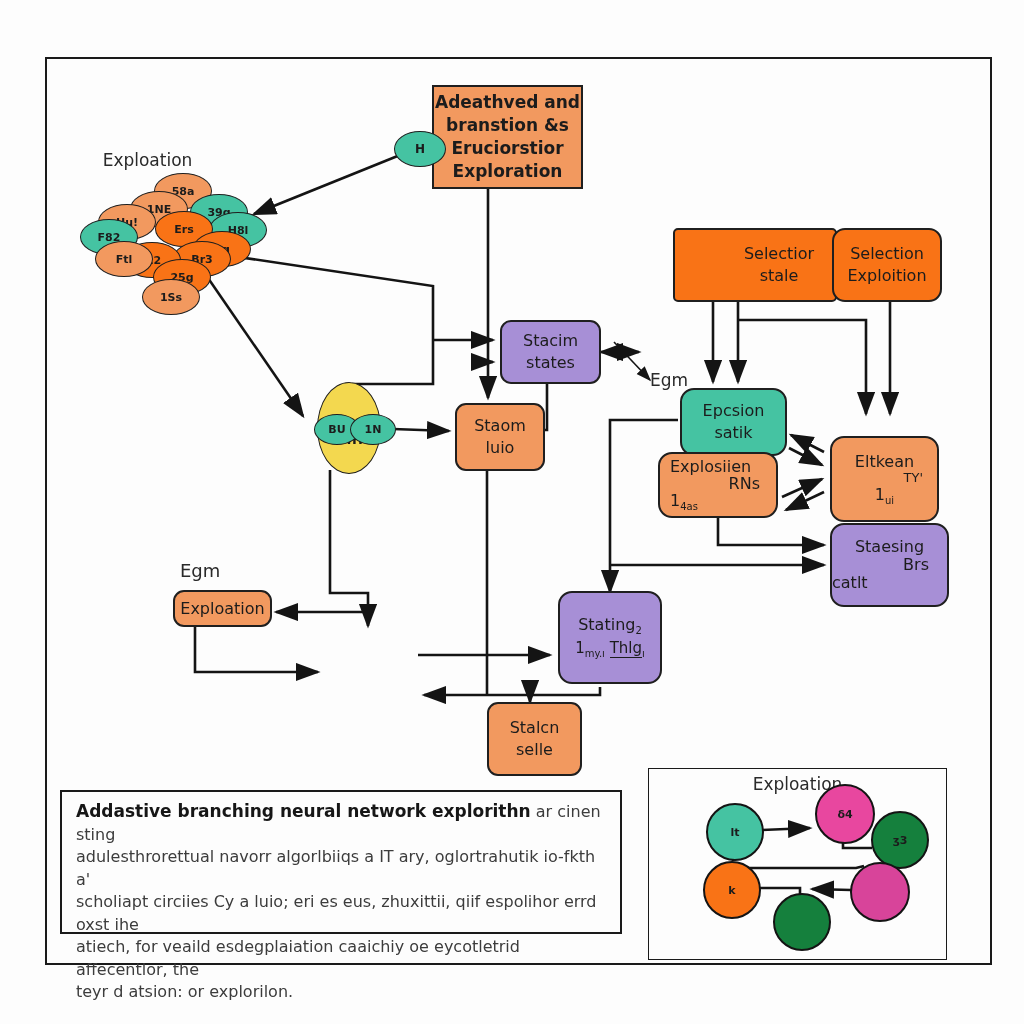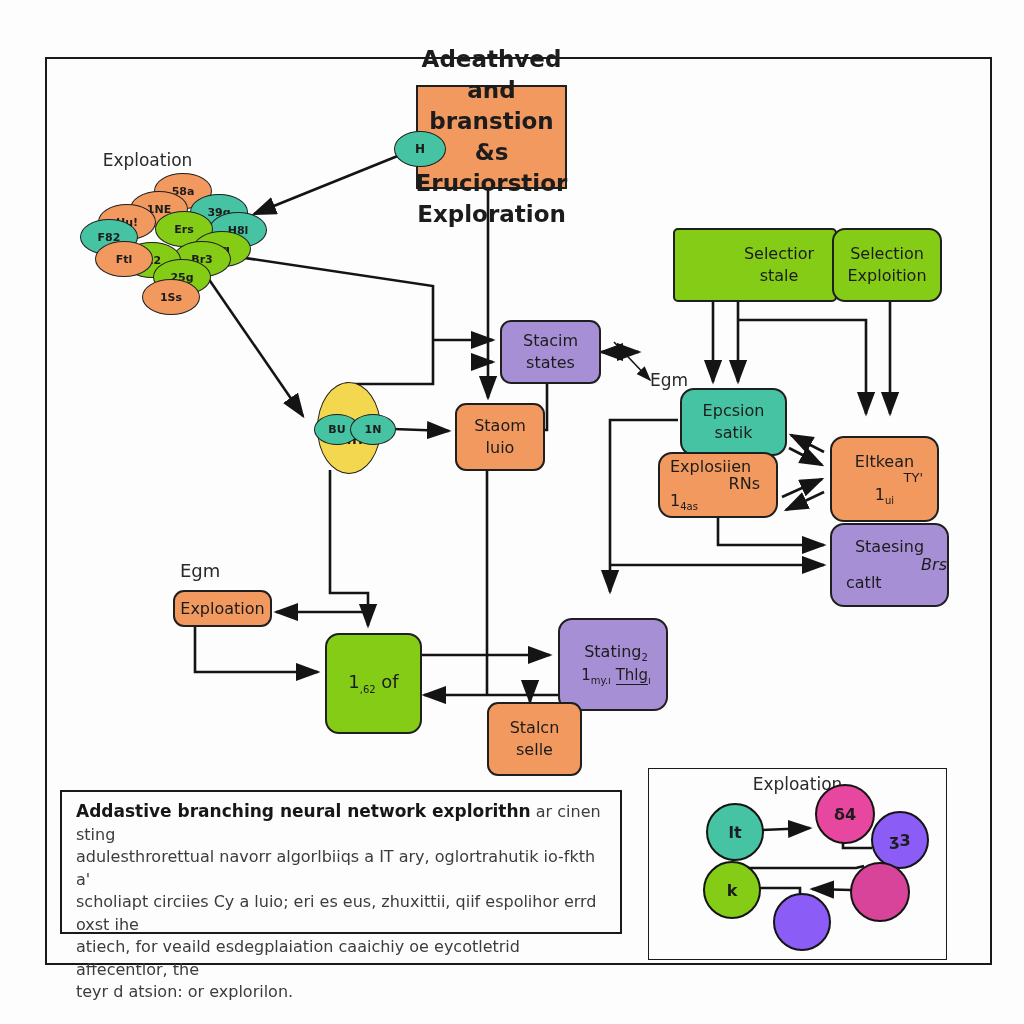--- a/index.html
+++ b/index.html
@@ -5,33 +5,33 @@
   html,body{margin:0;padding:0;background:#fff;}
   #canvas{position:relative;width:1024px;height:1024px;background:#fdfdfd;overflow:hidden;
           font-family:"DejaVu Sans",sans-serif;color:#1c1c1c;}
   .frame{position:absolute;border:2.5px solid #1a1a1a;background:transparent;}
   #arrows{position:absolute;left:0;top:0;width:1024px;height:1024px;z-index:1;pointer-events:none;}
   .box{position:absolute;z-index:2;border:2px solid #1f1f1f;display:flex;flex-direction:column;
        align-items:center;justify-content:center;text-align:center;line-height:1.35;font-size:16px;}
   .rounded{border-radius:11px;}
   .biground{border-radius:14px;}
   .c-orange{background:#f2995f;}
-  .c-purple{background:#84cc16;}
+  .c-purple{background:#f97316;}
   .c-purple2{background:#a78fd6;}
   .c-teal{background:#45c3a2;}
   .c-yellow{background:#f3d84f;}
   .c-pink{background:#e8479f;}
   .c-magenta{background:#d8449a;}
-  .c-yellow2{background:#8b5cf6;}
+  .c-yellow2{background:#15803d;}
   .ellipse{position:absolute;z-index:3;border:1.7px solid #1f1f1f;border-radius:50%;
            display:flex;align-items:center;justify-content:center;font-size:11px;font-weight:bold;}
   .node{width:56px;height:34px;}
   .lbl{position:absolute;z-index:2;font-size:17px;color:#2a2a2a;}
   .circle{position:absolute;z-index:3;border:2px solid #141414;border-radius:50%;
-          display:flex;align-items:center;justify-content:center;font-size:16px;font-weight:bold;}
+          display:flex;align-items:center;justify-content:center;font-size:11px;font-weight:bold;}
   sub{font-size:10px;}
   .caption{position:absolute;z-index:2;font-size:16px;line-height:22.5px;color:#3c3c3c;}
   .caption b{color:#161616;font-size:17px;}
   .underl{border-bottom:1.5px solid #1c1c1c;}
   .smallsub{font-size:10px;vertical-align:sub;}
 </style>
 </head>
 <body>
 
 <div id="canvas">
@@ -106,21 +106,21 @@
   <div class="ellipse node c-teal" style="left:209px;top:212px;">H8l</div>
   <div class="ellipse node c-teal" style="left:80px;top:219px;">F82</div>
   <div class="ellipse node c-purple" style="left:155px;top:211px;">Ers</div>
   <div class="ellipse node c-purple" style="left:193px;top:231px;">1g</div>
   <div class="ellipse node c-purple" style="left:173px;top:241px;">Br3</div>
   <div class="ellipse node c-purple" style="left:123px;top:242px;">Jc2</div>
   <div class="ellipse node c-orange" style="left:95px;top:241px;">Ftl</div>
   <div class="ellipse node c-purple" style="left:153px;top:259px;">25g</div>
   <div class="ellipse node c-orange" style="left:142px;top:279px;">1Ss</div>
 
-  <div class="box c-orange" style="left:416px;top:85px;width:147px;height:100px;font-size:23px;font-weight:bold;">
+  <div class="box c-orange" style="left:432px;top:85px;width:147px;height:100px;font-size:17px;font-weight:bold;">
     <span>Adeathved and</span>
     <span>branstion &amp;s</span>
     <span>Eruciorstior</span>
     <span>Exploration</span>
   </div>
   <div class="ellipse c-teal" style="left:394px;top:131px;width:50px;height:34px;font-size:12px;">H</div>
 
   <div class="box c-purple2 rounded" style="left:500px;top:320px;width:97px;height:60px;">
     <span>Stacim</span>
     <span>states</span>
@@ -160,35 +160,32 @@
   </div>
 
   <div class="box c-orange biground" style="left:830px;top:420px;width:105px;height:82px;margin-top:16px;">
     <span>Eltkean</span>
     <span style="align-self:flex-end;margin-right:14px;font-size:13px;line-height:0.9;">TY'</span>
     <span><span>1</span><sub>ui</sub></span>
   </div>
 
   <div class="box c-purple2 biground" style="left:830px;top:523px;width:115px;height:80px;">
     <span>Staesing</span>
-    <span style="align-self:flex-end;line-height:0.9;font-style:italic;">Brs</span>
-    <span style="align-self:flex-start;margin-left:14px;text-align:center;">catlt</span>
-  </div>
-
-  <div class="box c-purple2 biground" style="left:558px;top:618px;width:100px;height:89px;padding-left:6px;">
+    <span style="align-self:flex-end;margin-right:18px;line-height:0.9;">Brs</span>
+    <span style="align-self:flex-start;text-align:center;">catlt</span>
+  </div>
+
+  <div class="box c-purple2 biground" style="left:558px;top:591px;width:100px;height:89px;">
     <span><span>Stating</span><sub>2</sub></span>
     <span style="font-size:15px;"><span>1</span><sub>my.ı</sub>&nbsp;<span class="underl">Thlg</span><span class="smallsub">ı</span></span>
   </div>
 
   <div class="lbl" style="left:180px;top:560px;font-size:18px;">Egm</div>
   <div class="box c-orange rounded" style="left:173px;top:590px;width:95px;height:33px;font-size:16px;">Exploation</div>
 
-  <div class="box c-purple biground" style="left:325px;top:633px;width:93px;height:97px;font-size:18px;">
-    <span><span>1</span><sub>,62</sub>&nbsp;<span>of</span></span>
-  </div>
 
   <div class="box c-orange rounded" style="left:487px;top:702px;width:91px;height:70px;">
     <span>Stalcn</span>
     <span>selle</span>
   </div>
 
   <div class="frame" style="left:60px;top:790px;width:558px;height:140px;border-width:2px;"></div>
   <div class="caption" style="left:76px;top:800px;width:530px;">
     <b>Addastive branching neural network explorithn</b><span> ar cinen sting</span><br>
     <span>adulesthrorettual navorr algorlbiiqs a IT ary, oglortrahutik io-fkth a'</span><br>

